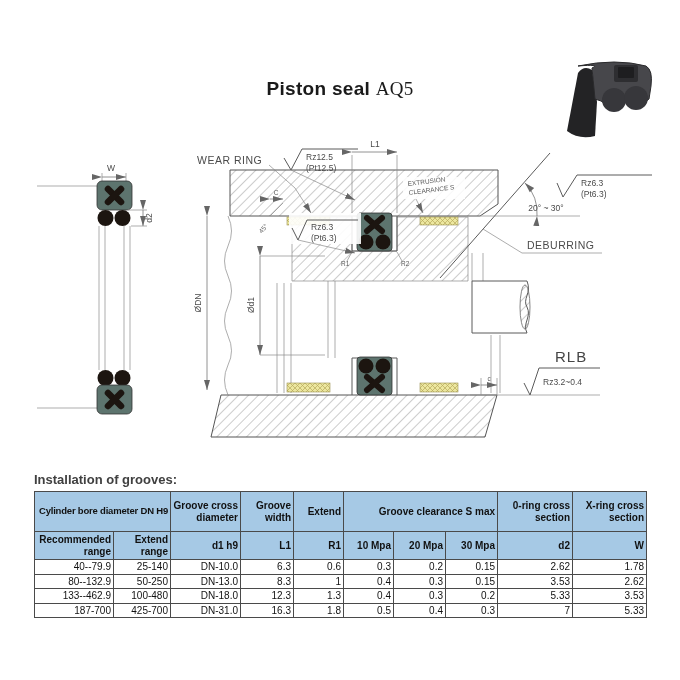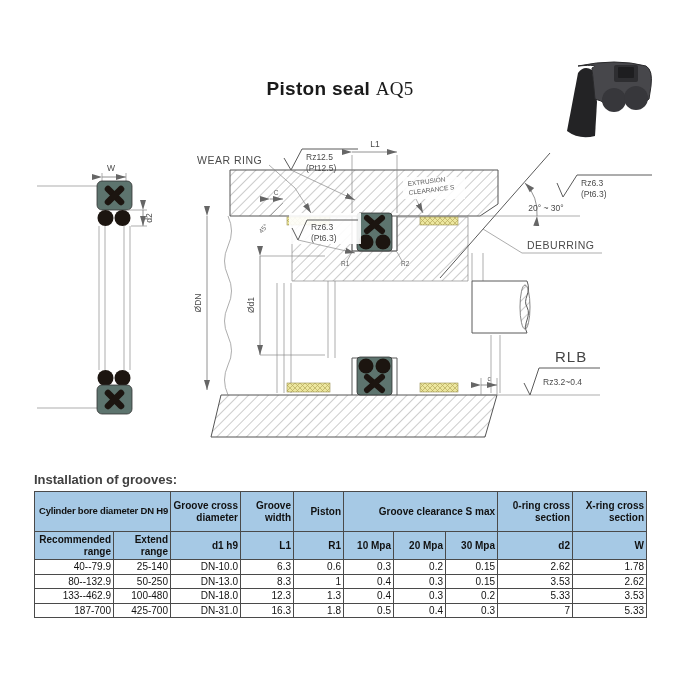--- a/index.html
+++ b/index.html
@@ -266,21 +266,21 @@
         <col style="width:52px">
         <col style="width:52px">
         <col style="width:75px">
         <col style="width:74px">
     </colgroup>
     <tbody>
         <tr class="h1">
       <th class="cyl" colspan="2">Cylinder bore diameter DN H9</th>
       <th>Groove cross diameter</th>
       <th>Groove width</th>
-      <th>Piston</th>
+      <th>Extend</th>
       <th colspan="3">Groove clearance S max</th>
       <th>0-ring cross section</th>
       <th>X-ring cross section</th>
     </tr>
     <tr class="h2">
       <th>Recommended range</th>
       <th>Extend range</th>
       <th>d1 h9</th>
       <th>L1</th>
       <th>R1</th>

